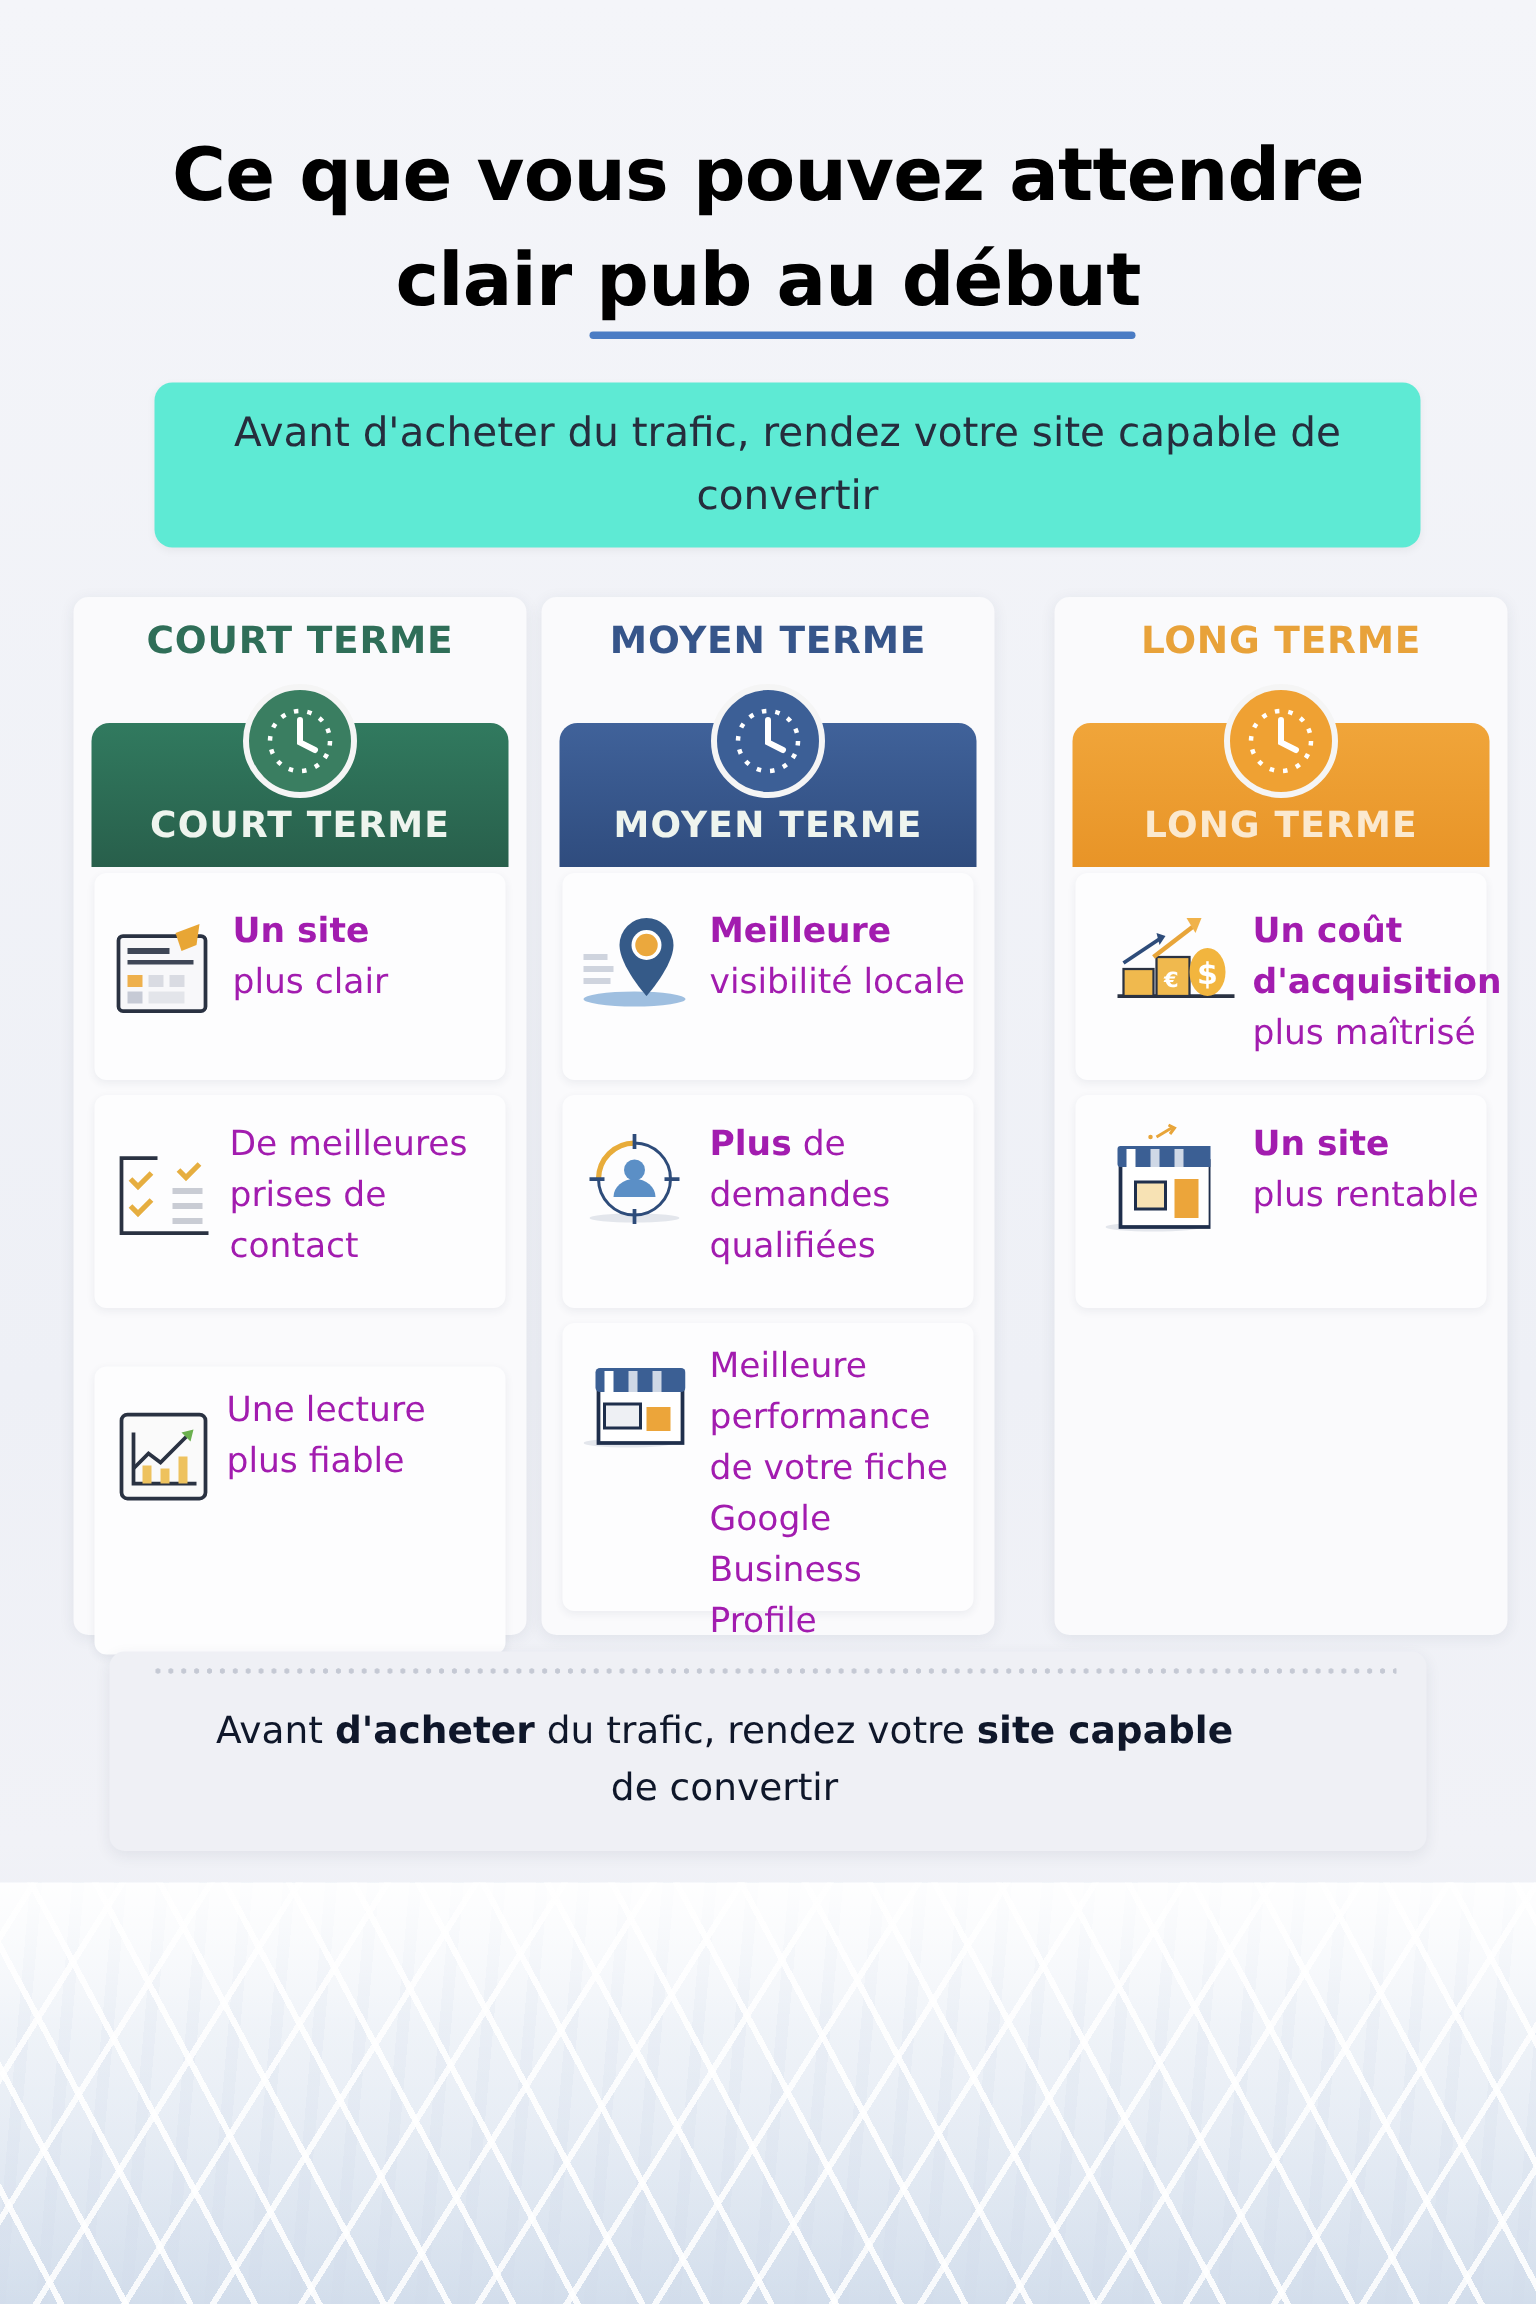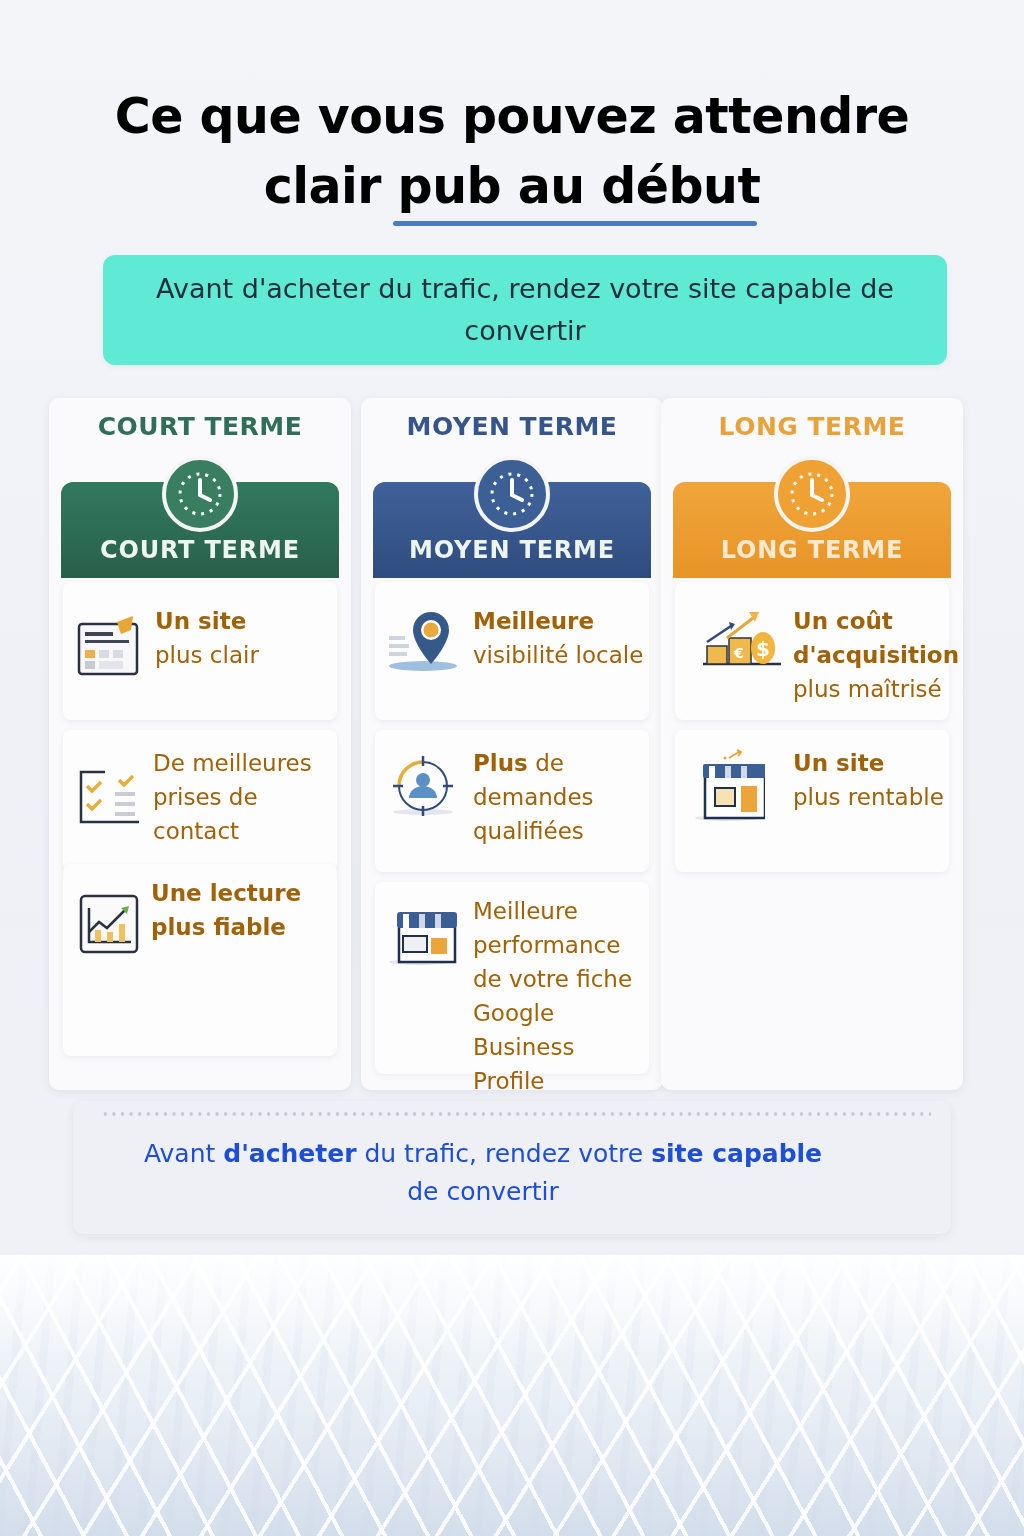--- a/index.html
+++ b/index.html
@@ -61,35 +61,35 @@
   .clock svg { width: 56px; height: 56px; }
   .card {
     position: absolute; left: 14px; width: 274px; background: #fdfdfe;
     border-radius: 8px; box-shadow: 0 2px 6px rgba(40,50,80,0.07);
   }
   .card-icon {
     position: absolute; left: 12px; width: 68px; height: 68px;
   }
   .card-text {
     position: absolute; left: 92px; right: 4px;
-    font-size: 23px; line-height: 34px; color: #a16207;
+    font-size: 23px; line-height: 34px; color: #a21caf;
   }
   .card-text b { font-weight: bold; }
   .footer-box {
     position: absolute; left: 73px; top: 1101px; width: 878px; height: 133px;
     background: #eff0f5; border-radius: 10px;
     box-shadow: 0 3px 10px rgba(40,50,80,0.08);
   }
   .dots {
     position: absolute; left: 28px; right: 20px; top: 11px; height: 4px;
     background: radial-gradient(circle, #c5c9d4 1.6px, transparent 2px) 0 0 / 8.6px 4px repeat-x;
   }
   .footer-text {
     position: absolute; left: 0; width: 820px; top: 34px; text-align: center;
-    font-size: 25px; line-height: 38px; color: #1d4ed8;
+    font-size: 25px; line-height: 38px; color: #0f172a;
   }
 </style>
 </head>
 <body>
 
 <div class="map-bg"></div>
 
 <div class="title">
   <div>Ce que vous pouvez attendre</div>
   <div>clair pub au début</div>
@@ -134,21 +134,21 @@
     <svg class="card-icon" style="top:36px;" viewBox="0 0 68 68">
       <path d="M30 6 H6 V56 H64" fill="none" stroke="#2a3242" stroke-width="2.5"></path>
       <path d="M12 20 l5 5 l9 -9 M12 38 l5 5 l9 -9 M44 14 l5 5 l9 -9" stroke="#e6ae40" stroke-width="3.5" fill="none"></path>
       <rect x="40" y="26" width="20" height="4" fill="#c9ccd4"></rect>
         <rect x="40" y="36" width="20" height="4" fill="#c9ccd4"></rect>
         <rect x="40" y="46" width="20" height="4" fill="#c9ccd4"></rect>
     </svg>
     <div class="card-text" style="top:16px;left:90px;">De meilleures prises de contact</div>
   </div>
 
-  <div class="card" style="top:466px;height:192px;font-weight:bold;">
+  <div class="card" style="top:513px;height:192px;">
     <svg class="card-icon" style="top:26px;" viewBox="0 0 68 68">
       <rect x="6" y="6" width="56" height="56" rx="4" fill="#fafafa" stroke="#2a3242" stroke-width="2.5"></rect>
       <path d="M14 18 V52 H56" stroke="#2a3242" stroke-width="2.5" fill="none"></path>
       <rect x="20" y="40" width="6" height="12" fill="#eec25e"></rect>
         <rect x="32" y="42" width="6" height="10" fill="#eec25e"></rect>
         <rect x="44" y="34" width="6" height="18" fill="#eec25e"></rect>
       <path d="M14 42 L24 32 L32 38 L50 20" stroke="#2a3242" stroke-width="2.5" fill="none"></path>
       <path d="M46 18 L54 16 L52 24 Z" fill="#6bb04e"></path>
     </svg>
     <div class="card-text" style="top:12px;left:88px;">Une lecture plus fiable</div>
@@ -206,21 +206,21 @@
       <rect x="14" y="8" width="6" height="14" fill="#fff"></rect>
         <rect x="30" y="8" width="6" height="14" fill="#cfd8e6"></rect>
         <rect x="46" y="8" width="6" height="14" fill="#cfd8e6"></rect>
       <rect x="14" y="30" width="24" height="16" fill="#eef0f4" stroke="#1f2f4c" stroke-width="2"></rect>
       <rect x="42" y="32" width="16" height="16" fill="#eca53a"></rect>
     </svg>
     <div class="card-text" style="top:12px;left:98px;">Meilleure performance de votre fiche Google Business Profile</div>
   </div>
 </div>
 
-<div class="col" style="left:661px;">
+<div class="col" style="left:703px;">
   <div class="col-label" style="color:#e8a23a;">LONG TERME</div>
   <div class="band" style="background:linear-gradient(180deg,#f0a53a,#e89427);">
     <span class="band-label" style="color:#fbe9cf;">LONG TERME</span>
   </div>
   <div class="clock" style="background:#efa133;">
     <svg viewBox="0 0 56 56">
         <circle cx="28" cy="28" r="20" fill="none" stroke="#fff" stroke-width="3" stroke-dasharray="3 6"></circle>
         <path d="M28 14 V29 L38 34" stroke="#fff" stroke-width="4" fill="none" stroke-linecap="round"></path>
       </svg>
   </div>

